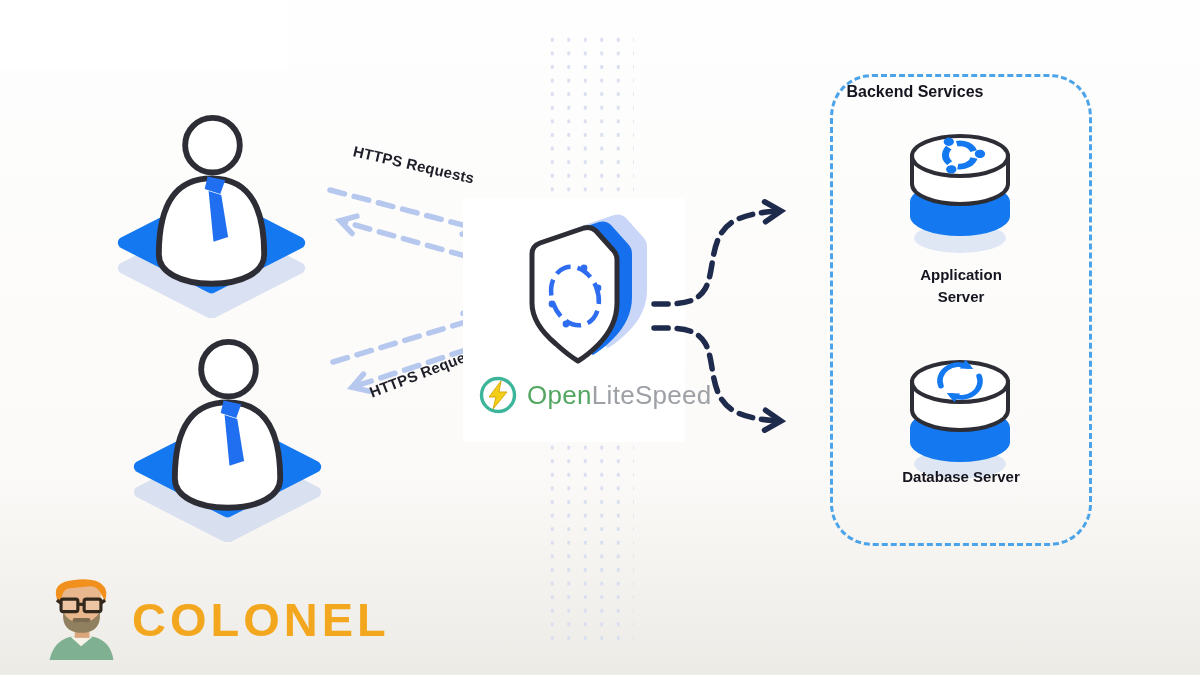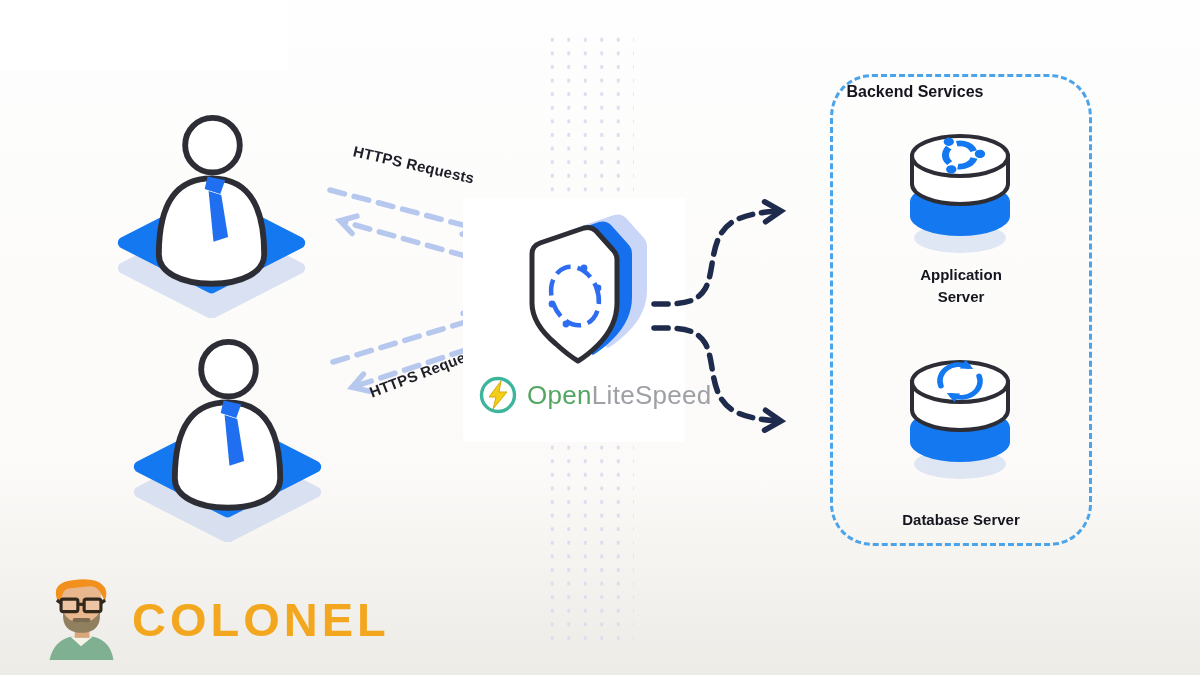--- a/index.html
+++ b/index.html
@@ -56,21 +56,21 @@
   }
 
   .app-server-icon{ left:898px; top:110px; }
   .db-server-icon{ left:898px; top:336px; }
 
   .server-label{
     left:830px; width:262px; text-align:center;
     font-size:15px; font-weight:700; color:#15151f; line-height:22px;
   }
   .app-label{ top:264px; }
-  .db-label{ top:466px;margin-top:43px; }
+  .db-label{ top:466px; }
 
   .colonel{ left:42px; top:576px; display:flex; align-items:center; gap:12px; }
   .colonel-text{
     font-size:47px; font-weight:800; color:#f3a71f; letter-spacing:4px; white-space:nowrap;
   }
 </style>
 </head>
 <body>
 
 <div class="stage">

